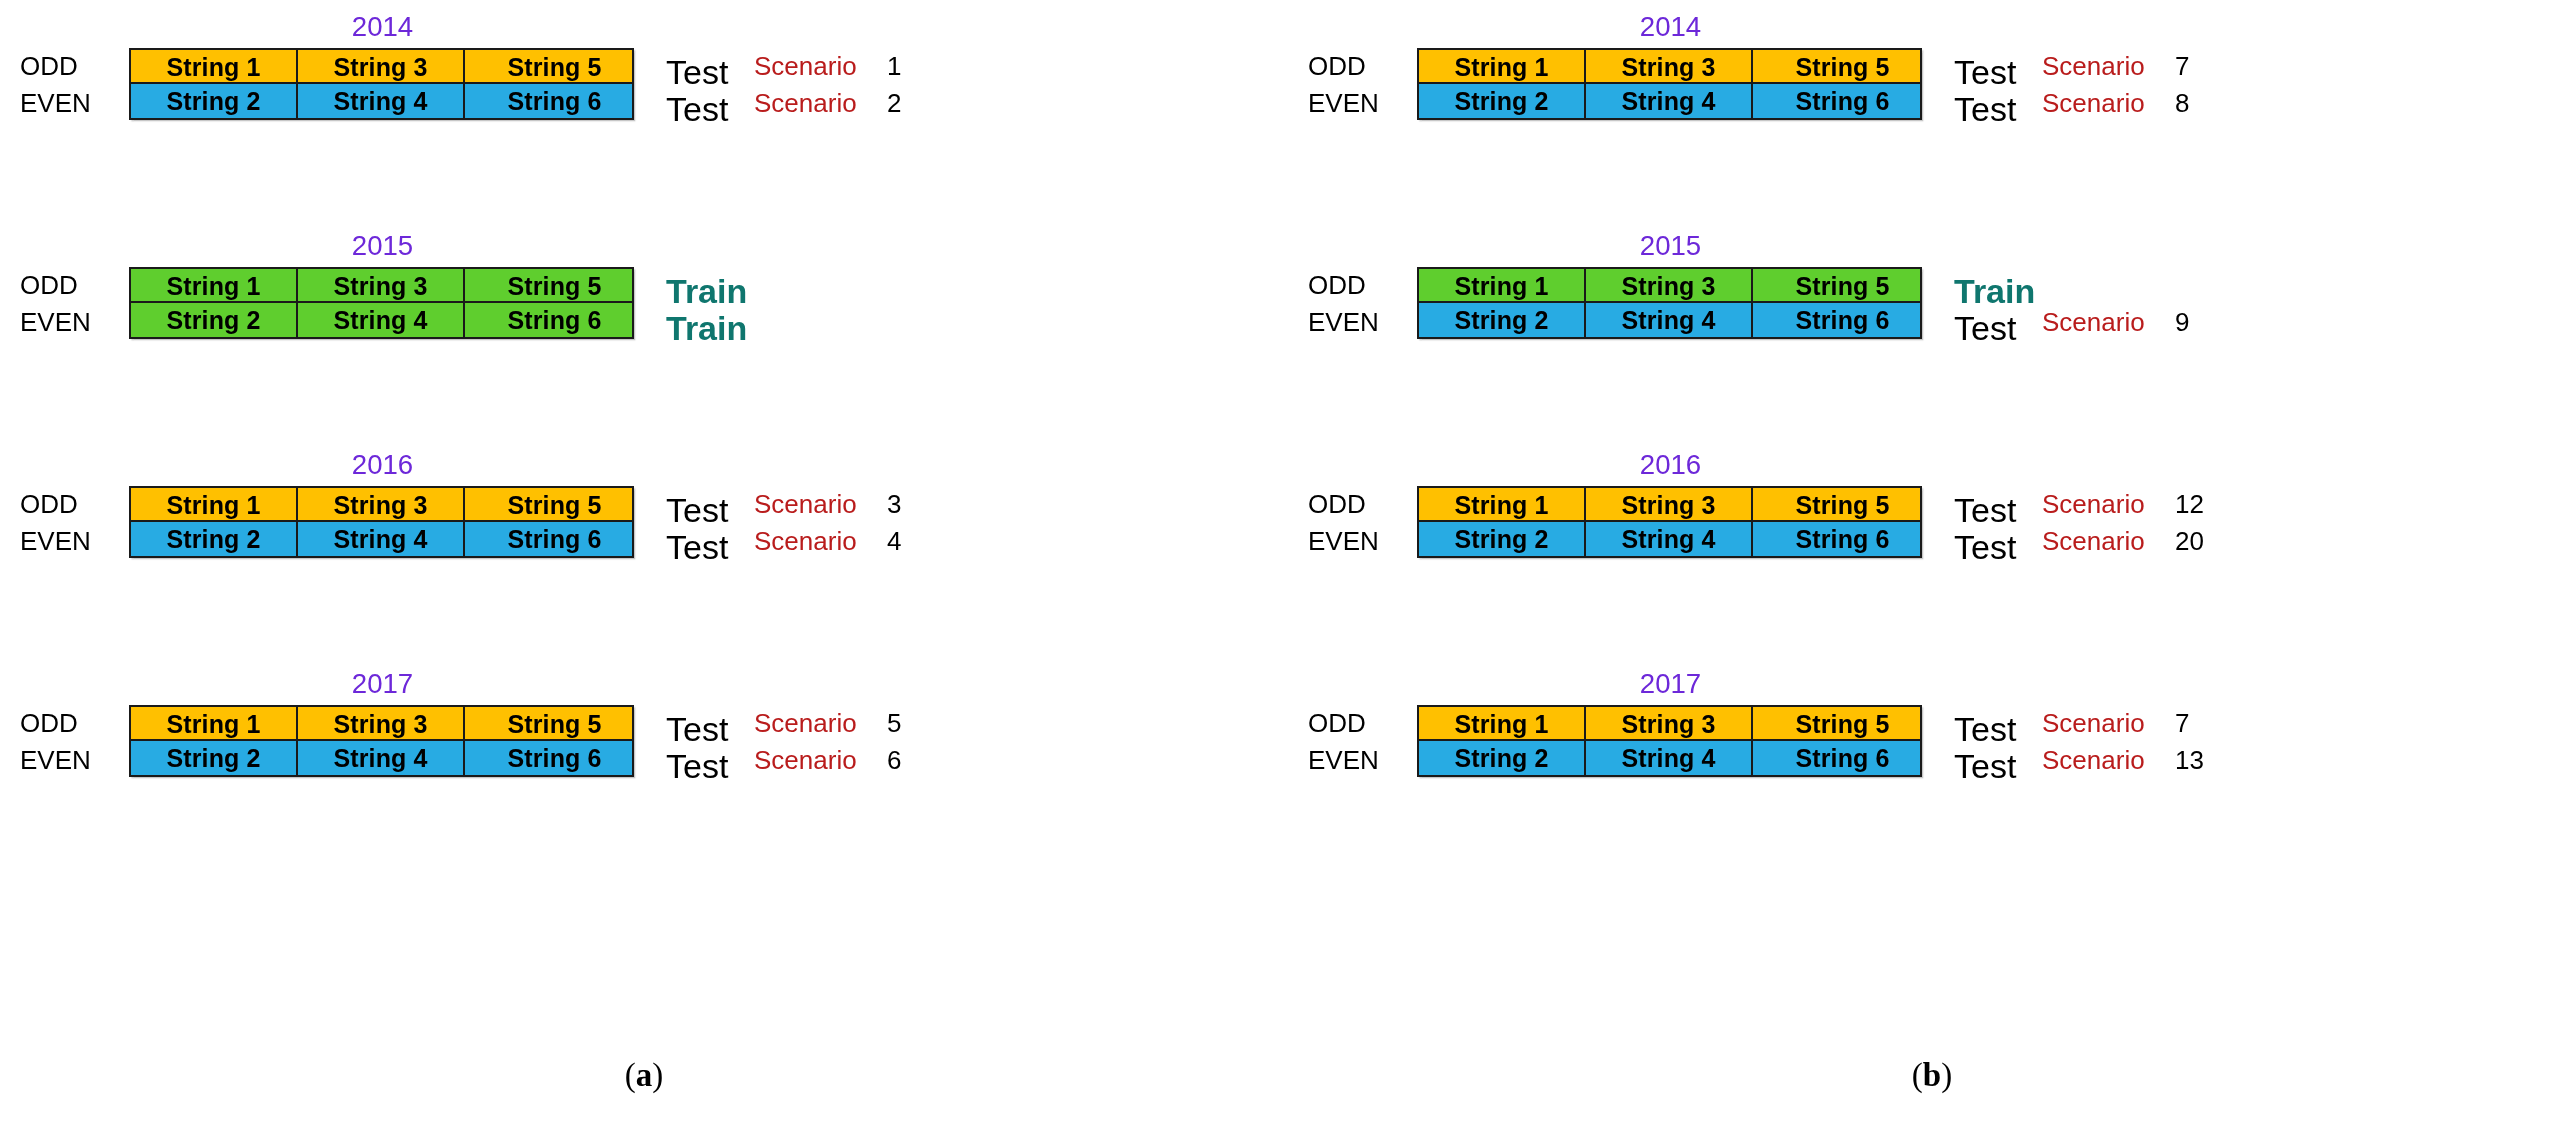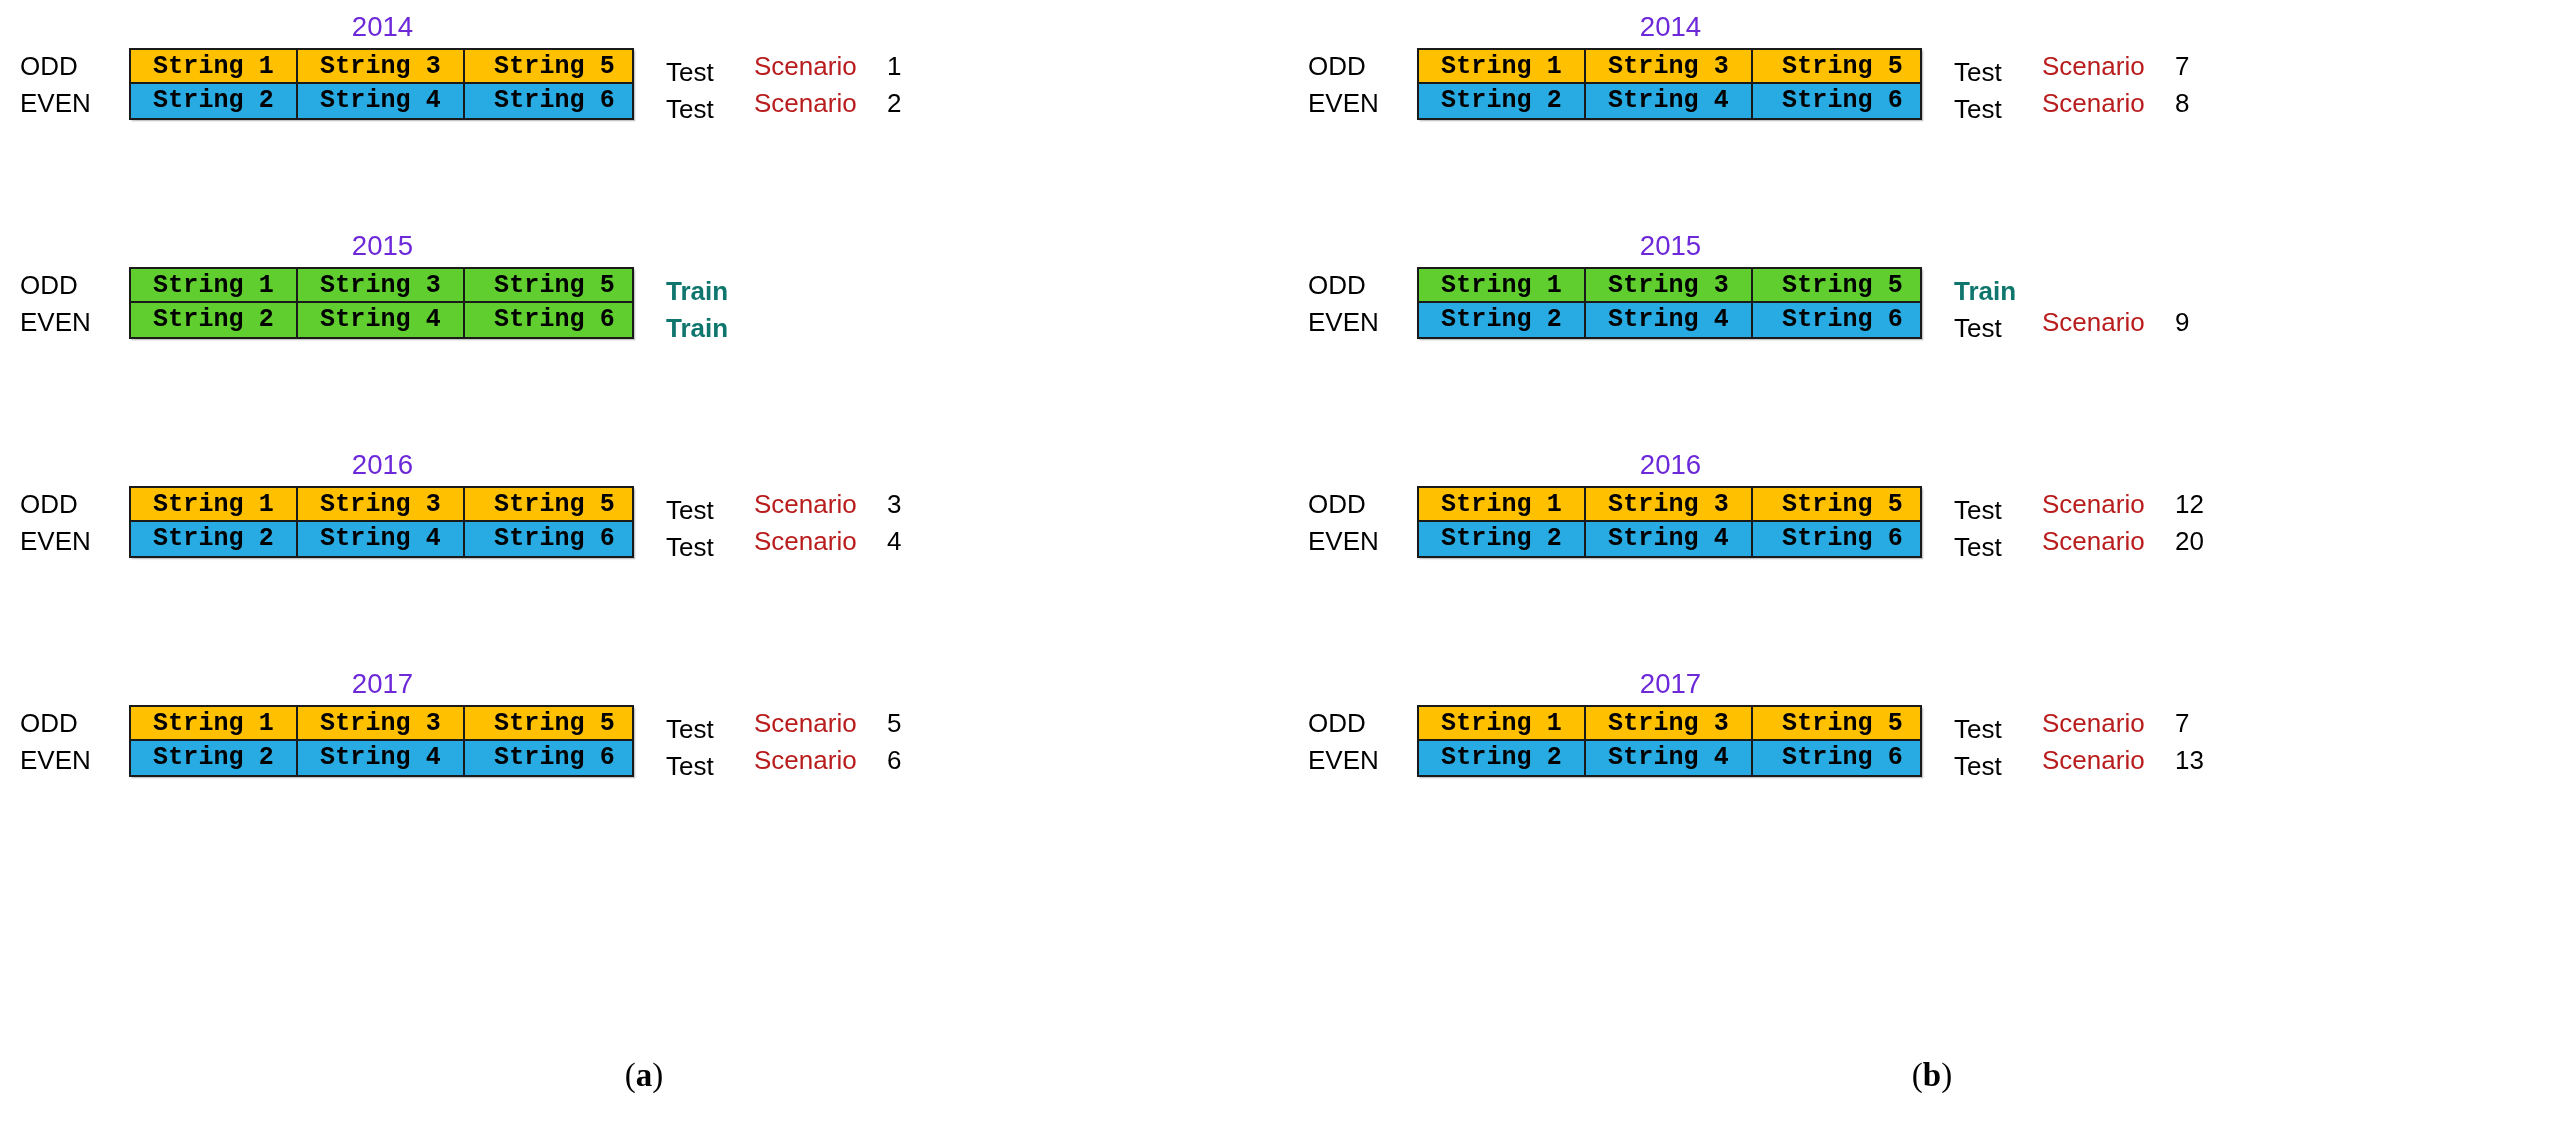--- a/index.html
+++ b/index.html
@@ -75,21 +75,20 @@
     box-sizing: border-box;
     white-space: nowrap;
   }
 
   .grid {
     flex: 0 0 auto;
     border: 2.9px solid #1a1a1a;
     border-collapse: collapse;
     box-shadow: 2.2px 2.2px 1.5px rgba(0,0,0,0.22);
     background: #404040;
-    font-family: Liberation Mono, monospace;
   }
 
   .grid-row {
     display: flex;
     flex-direction: row;
   }
 
   .cell {
     width: 167px;
     height: 34px;
@@ -122,21 +121,21 @@
     height: 37px;
     line-height: 37px;
     display: flex;
     flex-direction: row;
     align-items: center;
     white-space: nowrap;
   }
 
   .note-kind {
     width: 88px;
-    font-size: 26px;
+    font-size: 34px;
     font-weight: 400;
     color: #000000;
     margin-top: 12px;
   }
   .note-kind.train {
     color: #0f766e;
     font-weight: 700;
   }
 
   .note-scenario {

